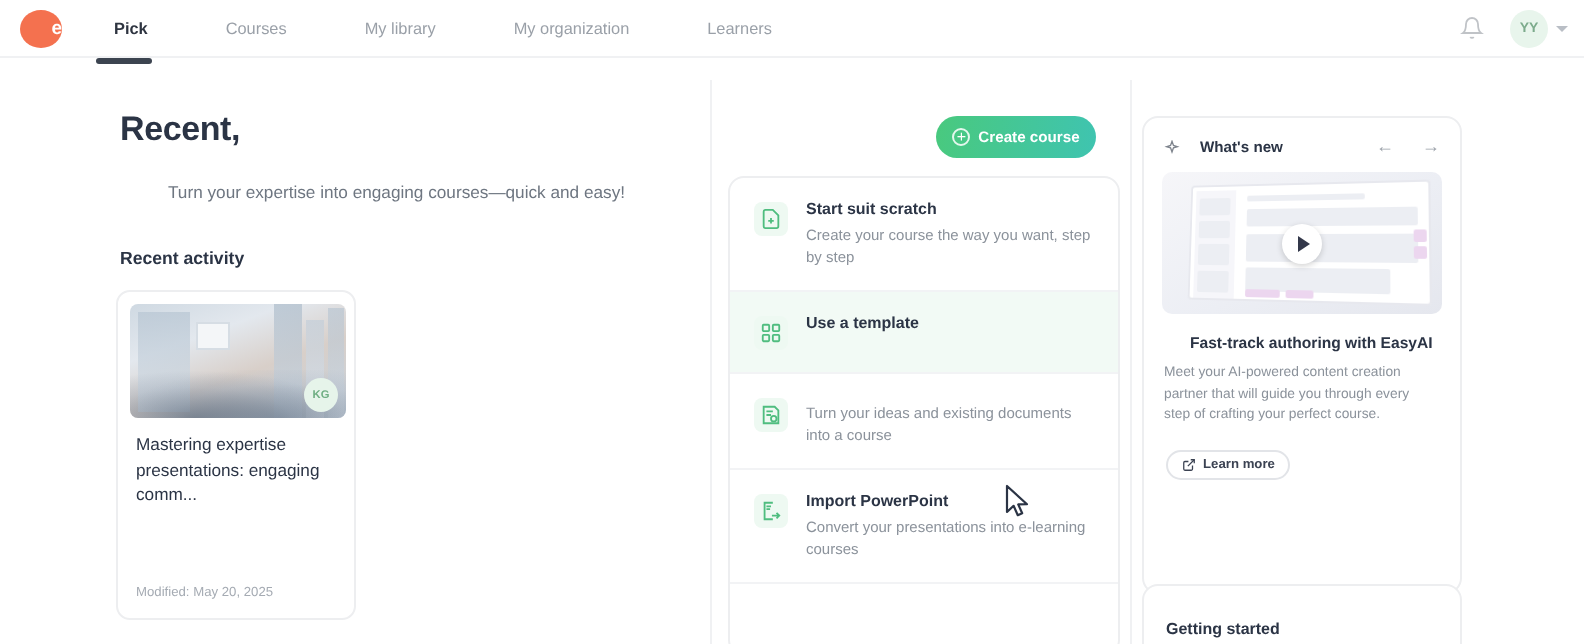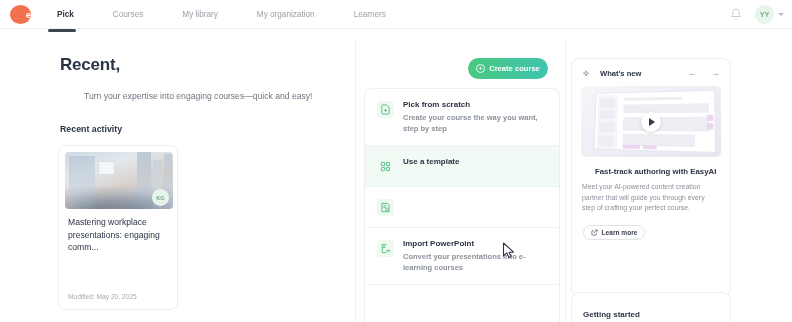--- a/index.html
+++ b/index.html
@@ -161,21 +161,21 @@
   .option.hovered { background: #f2faf5; }
   .opt-icon {
     flex: 0 0 auto; width: 17px; height: 17px;
     border-radius: 4px; background: #eef9f2;
     display: flex; align-items: center; justify-content: center;
     margin-top: 1px;
   }
   .opt-body { flex: 1 1 auto; min-width: 0; }
   .opt-title-row { display: flex; align-items: center; gap: 6px; }
   .opt-title { font-size: 8px; font-weight: 700; color: #2b3445; white-space: nowrap; }
-  .opt-desc { font-size: 7.5px; line-height: 11px; color: #8b929b; margin-top: 3px; font-weight: bold; }
+  .opt-desc { font-size: 7.5px; line-height: 11px; color: #8b929b; margin-top: 3px; }
   .ai-badge {
     display: inline-flex; align-items: center; gap: 2.5px;
     background: #e9f7ee; color: #56a877;
     border-radius: 8px; padding: 1.5px 4px;
     font-size: 5.4px; font-weight: 700; white-space: nowrap;
   }
   .ai-badge .dot {
     width: 5px; height: 4px; border-radius: 2px; background: #4fbd7f; display:inline-block;
   }
   .cursor-arrow { position: absolute; left: 137px; top: 153px; width: 13px; height: 17px; }
@@ -282,21 +282,21 @@
   <div class="activity-card">
     <div class="thumb">
       <div class="bldgA"></div>
         <div class="bldgB"></div>
         <div class="bldgC"></div>
         <div class="bldgD"></div>
       <div class="screen"></div>
       <div class="crowd"></div>
       <div class="thumb-badge">KG</div>
     </div>
-    <div class="activity-name">Mastering workplace presentations: engaging comm...</div>
+    <div class="activity-name">Mastering expertise presentations: engaging comm...</div>
     <div class="activity-modified">Modified: May 20, 2025</div>
   </div>
 </div>
 <div class="col-divider" style="left:355px;"></div>
 
 <div class="center-col">
   <button class="create-btn">
     <span class="plus-circle">+</span>
     <span>Create course</span>
   </button>
@@ -305,21 +305,21 @@
 
     <div class="option">
       <span class="opt-icon">
         <svg width="11" height="11" viewBox="0 0 24 24" fill="none" stroke="#4fbd7f" stroke-width="2">
           <path d="M14 2H6a2 2 0 0 0-2 2v16a2 2 0 0 0 2 2h12a2 2 0 0 0 2-2V8z"></path>
           <path d="M12 11v6M9 14h6"></path>
         </svg>
       </span>
       <div class="opt-body">
         <div class="opt-title-row">
-          <span class="opt-title">Pick from scratch</span>
+          <span class="opt-title">Start suit scratch</span>
         </div>
         <div class="opt-desc">Create your course the way you want, step by step</div>
       </div>
     </div>
 
     <div class="option hovered">
       <span class="opt-icon">
         <svg width="11" height="11" viewBox="0 0 24 24" fill="none" stroke="#4fbd7f" stroke-width="2">
           <rect x="3" y="3" width="7" height="7" rx="1"></rect>
             <rect x="14" y="3" width="7" height="7" rx="1"></rect>
@@ -336,20 +336,21 @@
 
     <div class="option">
       <span class="opt-icon">
         <svg width="11" height="11" viewBox="0 0 24 24" fill="none" stroke="#4fbd7f" stroke-width="2">
           <path d="M4 3h12l4 4v14H4z"></path>
             <path d="M7 8h7M7 12h5"></path>
             <circle cx="15" cy="16" r="3"></circle>
         </svg>
       </span>
       <div class="opt-body">
+        <div class="opt-desc">Turn your ideas and existing documents into a course</div>
       </div>
     </div>
 
     <div class="option">
       <span class="opt-icon">
         <svg width="11" height="11" viewBox="0 0 24 24" fill="none" stroke="#4fbd7f" stroke-width="2">
           <path d="M14 3H5v18h9"></path>
             <path d="M7 7h5M7 10h4"></path>
             <path d="M13 17h8M18 14l3 3-3 3"></path>
         </svg>

